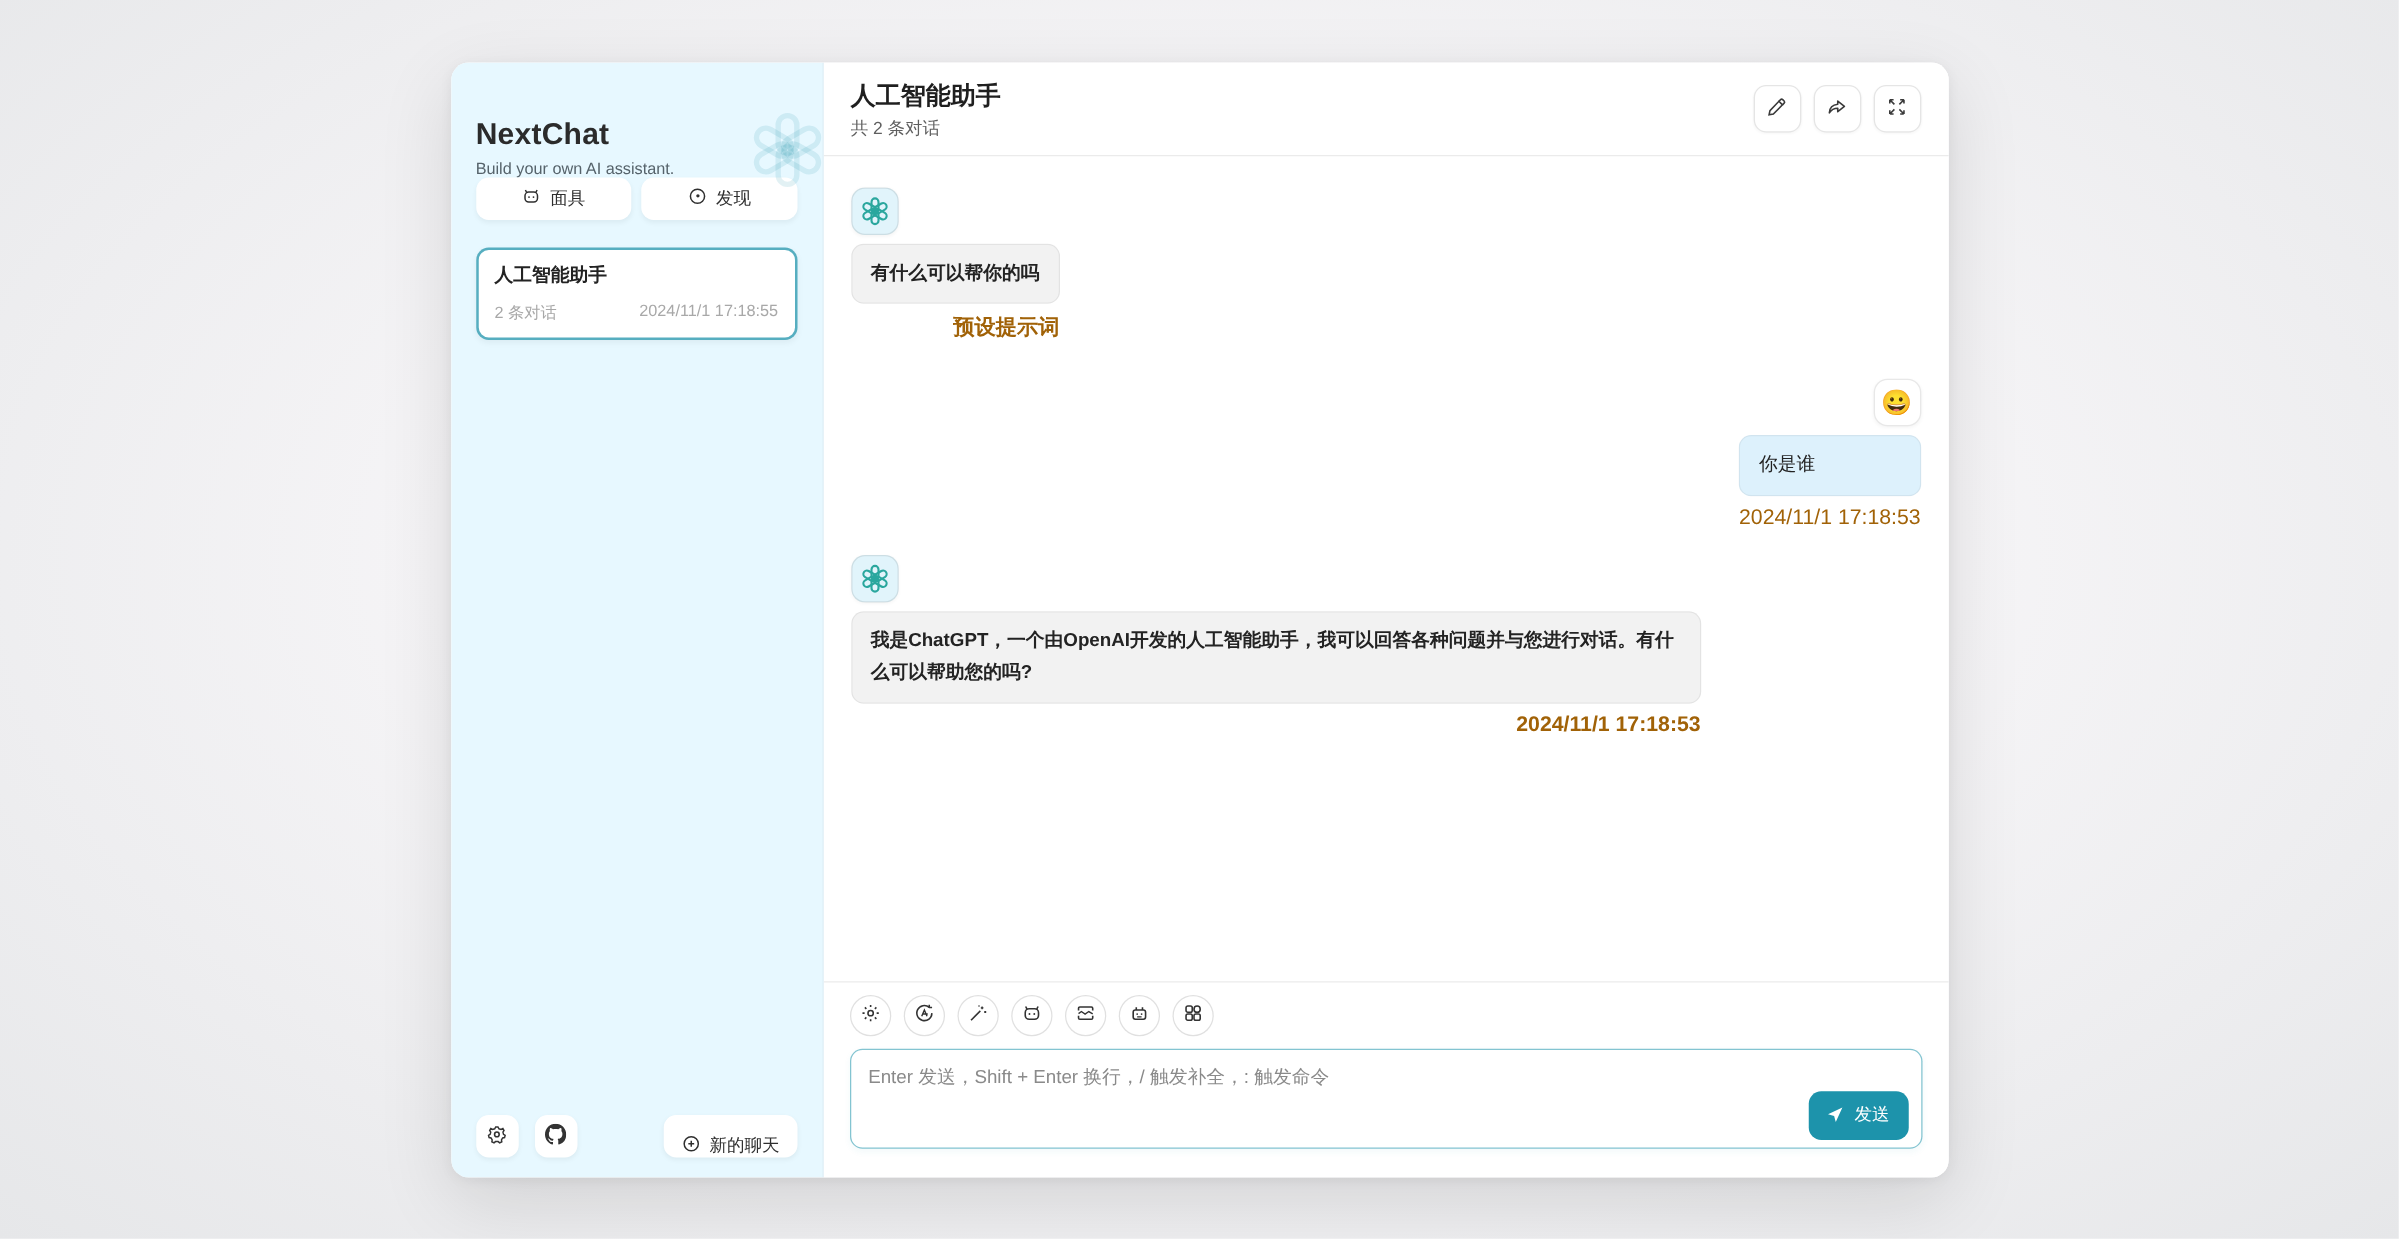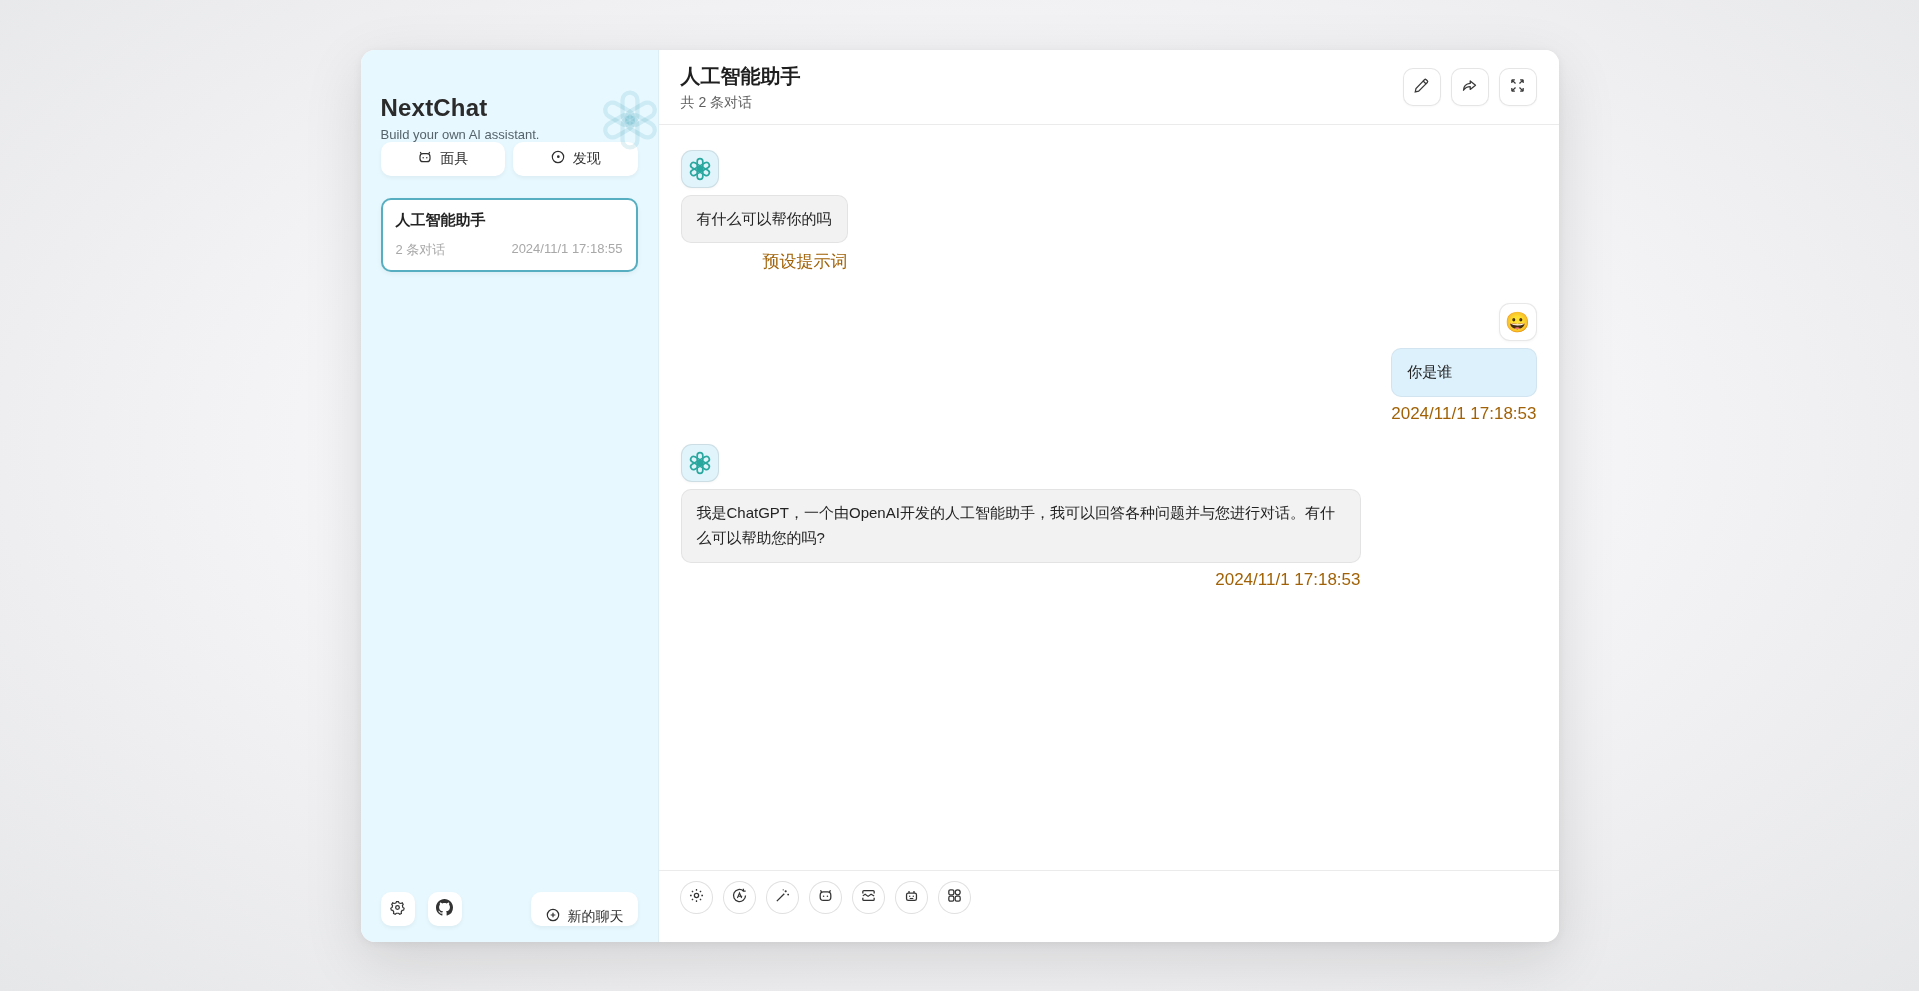--- a/index.html
+++ b/index.html
@@ -81,21 +81,21 @@
   .header-actions { display:flex; gap:10px; }
   .icon-btn {
     width:38px; height:38px; border-radius:10px; cursor:pointer;
     background:#fff; border:1px solid rgba(0,0,0,0.10);
     display:flex; align-items:center; justify-content:center; color:#3a3a3a;
     box-shadow:0 1px 2px rgba(0,0,0,0.03);
   }
   .icon-btn svg { width:17px; height:17px; }
   .chat-body { flex:1; padding:25px 22px; overflow:hidden; }
   .message { display:flex; flex-direction:column; }
-  .message.bot { align-items:flex-start; }
+  .message.bot { align-items:flex-start;font-weight:bold; }
   .message.user { align-items:flex-end; }
   .avatar {
     width:38px; height:38px; border-radius:11px;
     border:1px solid rgba(0,0,0,0.09);
     box-shadow:0 1px 3px rgba(0,0,0,0.04);
     display:flex; align-items:center; justify-content:center;
     background:#fff;
   }
   .avatar.bot-avatar { background:#e1f4fb; color:#2aa79e; }
   .avatar.bot-avatar svg { width:24px; height:24px; }
@@ -378,16 +378,27 @@
             <svg viewBox="0 0 24 24" fill="none" stroke="currentColor" stroke-width="1.8" width="17" height="17">
               <rect x="4" y="4" width="7" height="7" rx="2"></rect>
               <circle cx="16.5" cy="7.5" r="3.5"></circle>
               <rect x="4" y="13" width="7" height="7" rx="2"></rect>
               <rect x="13" y="13" width="7" height="7" rx="2"></rect>
             </svg>
           </span>
         </button>
       </div>
 
+      <div class="input-wrap">
+        <textarea class="composer-input" placeholder="Enter 发送，Shift + Enter 换行，/ 触发补全，: 触发命令" style=""></textarea>
+        <button class="send-btn">
+          <span>
+            <svg viewBox="0 0 24 24" fill="currentColor" width="15" height="15">
+              <polygon points="12 2 19 21 12 17 5 21" transform="rotate(45 12 12)"></polygon>
+            </svg>
+          </span>
+          <span>发送</span>
+        </button>
+      </div>
     </div>
 
   </main>
 </div>
 
 </body></html>

